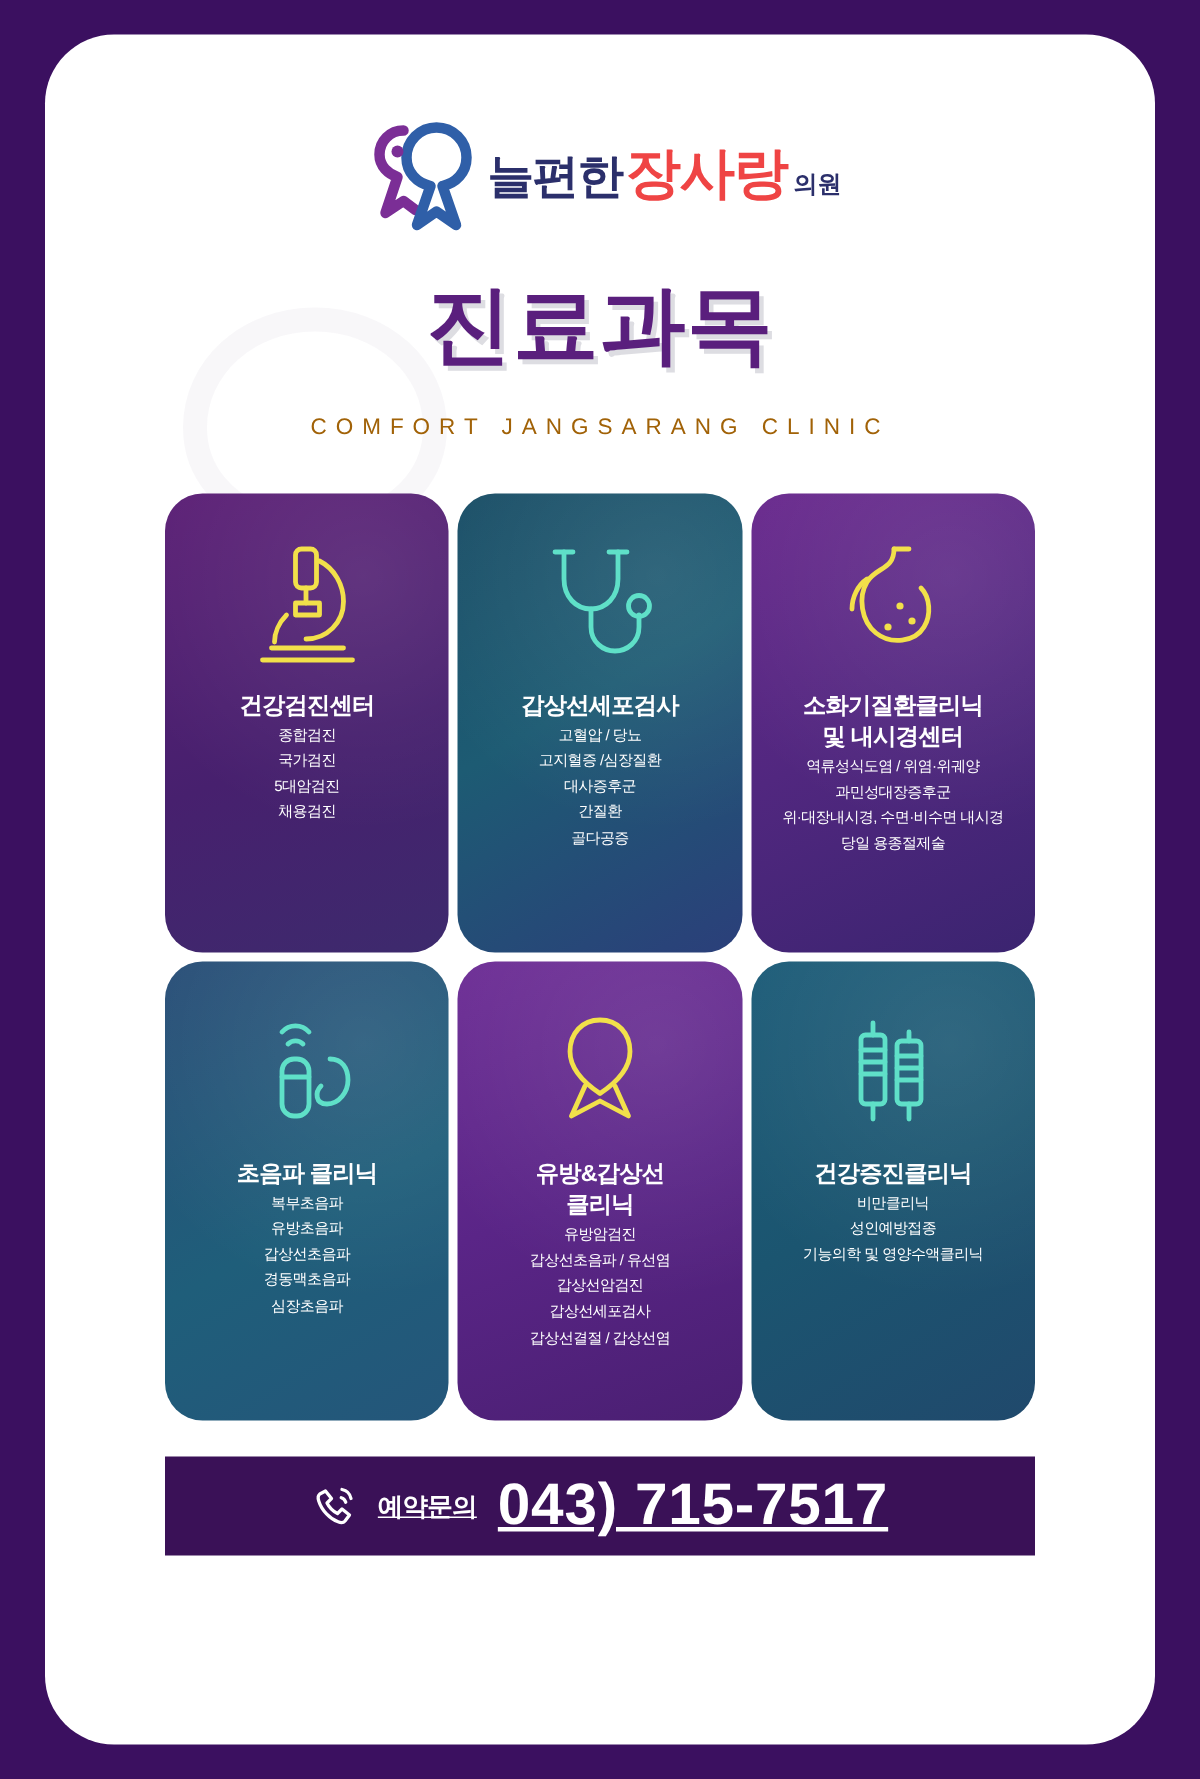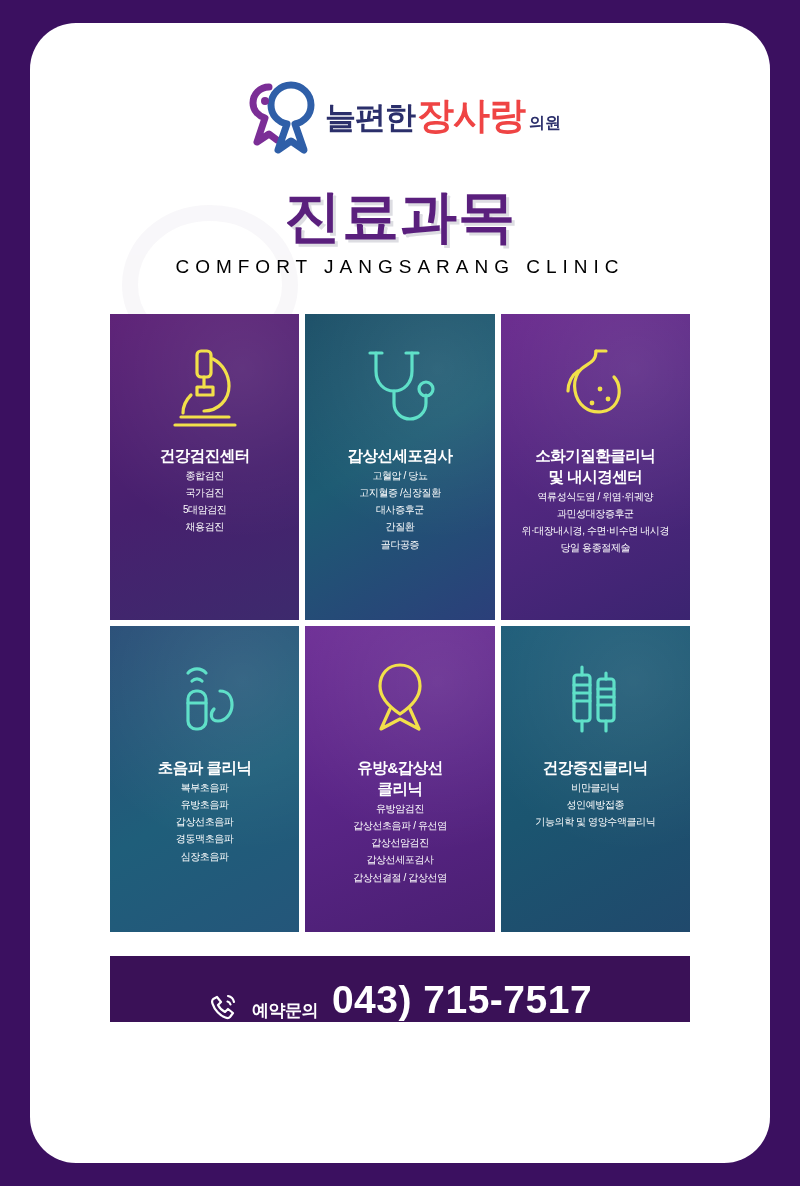--- a/index.html
+++ b/index.html
@@ -56,23 +56,24 @@
   }
   .title {
     margin-top: 22px;
     font-size: 57px;
     font-weight: 700;
     letter-spacing: 1px;
     color: #5a1f7d;
     text-shadow: 3px 3px 0 rgba(180,180,190,.45);
   }
   .subtitle {
-    font-size: 19px;
+    margin-top: 20px;
+    font-size: 15px;
     letter-spacing: 6px;
-    color: #000000;
+    color: #a16207;
     font-weight: 400;
   }
 
   
   .grid {
     position: relative;
     margin: 36px auto 0;
     width: 580px;
     display: grid;
     grid-template-columns: repeat(3, 1fr);
@@ -80,20 +81,21 @@
   }
   .card {
     position: relative;
     height: 306px;
     padding: 16px 10px 14px;
     color: #fff;
     display: flex;
     flex-direction: column;
     align-items: center;
     overflow: hidden;
+    border-radius: 25px;
   }
   .card .icon {
     height: 104px;
     display: flex; align-items: center; justify-content: center;
     margin-top: 6px;
   }
   .card .icon svg { display: block; }
   .card h3 {
     font-size: 15.5px;
     font-weight: 700;
@@ -122,23 +124,24 @@
     background: radial-gradient(circle at 70% 18%, rgba(255,255,255,.09), rgba(255,255,255,0) 60%);
     pointer-events:none;
   }
   .card > * { position: relative; z-index: 2; }
 
   
   .contact {
     margin: 24px auto 12px;
     width: 580px; height: 66px;
     background: #3a1157;
-    display: flex; align-items: flex-end; justify-content: center;
+    display: flex; align-items: center; justify-content: center;
     gap: 14px;
     color: #fff;
+    text-decoration: underline;
   }
   .contact .phone-icon { width: 30px; height: 30px; }
   .contact .label { font-size: 17px; font-weight: 700; letter-spacing: -.5px; }
   .contact .number { font-size: 39px; font-weight: 700; letter-spacing: .5px; }
 </style>
 </head>
 <body>
 
 <div class="poster">
 

